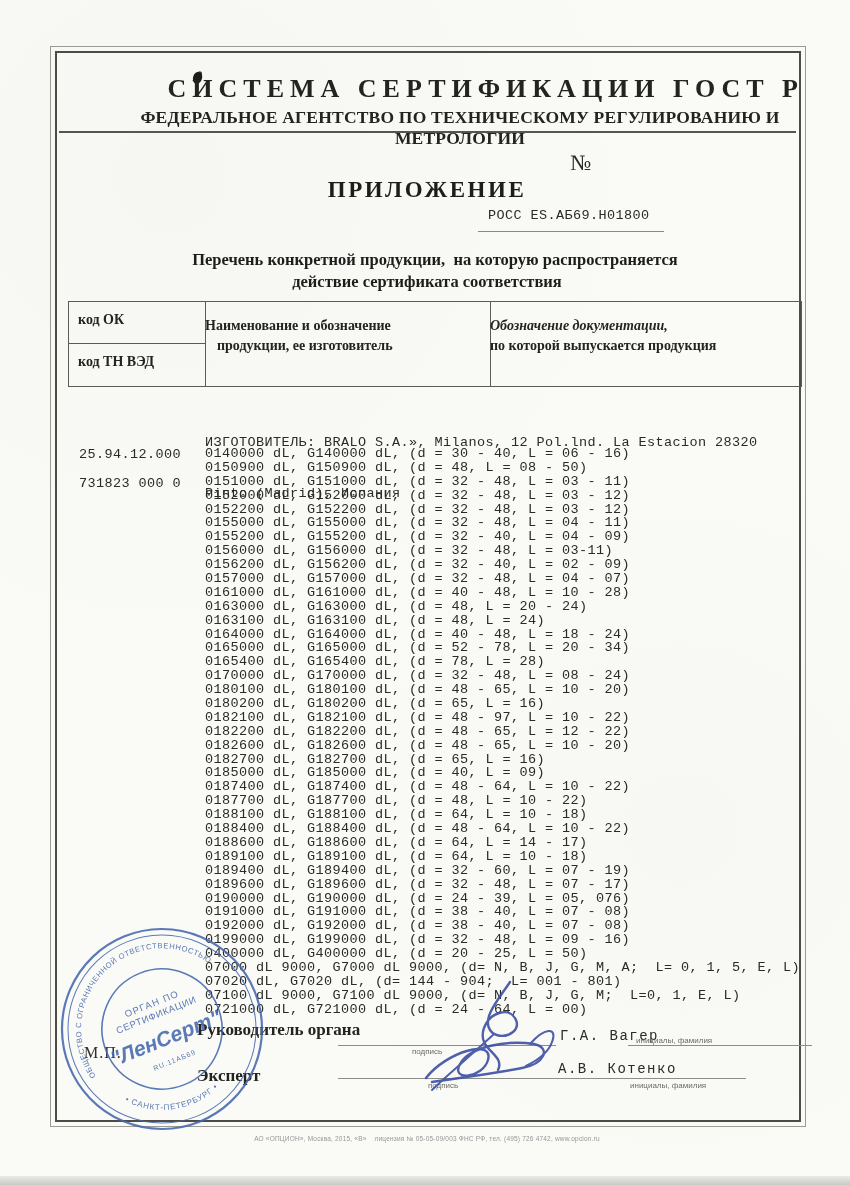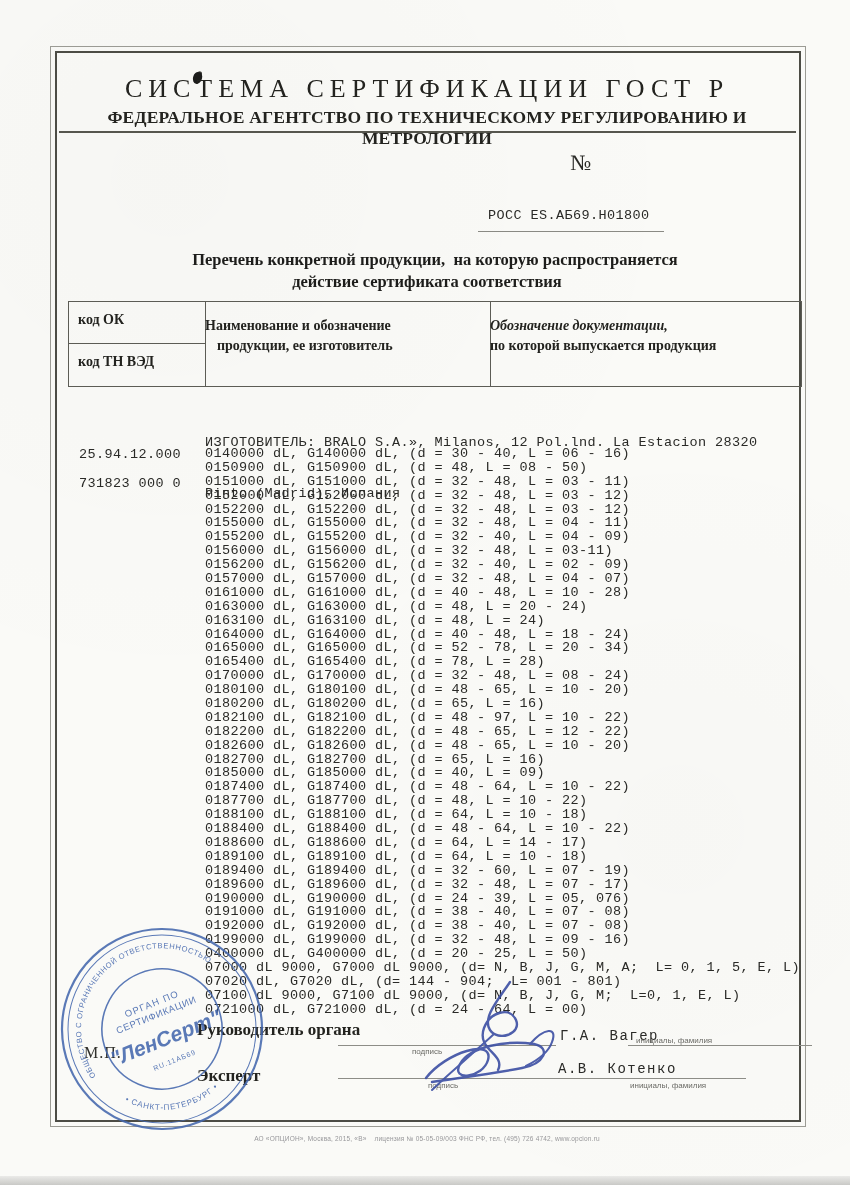--- a/index.html
+++ b/index.html
@@ -8,22 +8,22 @@
     background-image:radial-gradient(circle at 20% 15%, rgba(0,0,0,.015), transparent 45%),
                      radial-gradient(circle at 80% 70%, rgba(0,0,0,.012), transparent 40%);
     font-family:"Liberation Serif", serif;color:#1d1d1b;}
   .abs{position:absolute;}
   
   .frame-outer{left:50px;top:46px;width:754px;height:1079px;border:1px solid #9b9b94;}
   .frame-inner{left:55px;top:51px;width:742px;height:1067px;border:2px solid #4c4c45;}
   .header-divider{left:59px;top:131px;width:737px;border-top:2px solid #56564e;}
   
   .center-over-frame{left:50px;width:754px;text-align:center;}
-  .system-title{top:74px;font-size:26px;font-weight:normal;letter-spacing:6px;color:#23231f;}
-  .agency-title{top:107px;font-size:17.5px;font-weight:bold;letter-spacing:.2px;color:#23231f;}
+  .system-title{top:74px;font-size:26px;font-weight:bold;letter-spacing:6px;color:#23231f;text-align:right;}
+  .agency-title{top:107px;font-size:17.5px;font-weight:bold;letter-spacing:.2px;color:#23231f;padding-left:33px;}
   
   .num-prefix{left:570px;top:150px;font-size:22px;color:#2a2a26;}
   .num-value{left:602px;top:145px;font-family:"Liberation Mono", monospace;font-size:27px;
     letter-spacing:3.5px;color:#d43039;}
   .doc-title{top:177px;font-size:23px;font-weight:bold;letter-spacing:2.5px;}
   .cert-label{left:250px;top:218px;font-size:17px;font-weight:bold;}
   .cert-value{left:488px;top:208px;font-family:"Liberation Mono", monospace;font-size:13.5px;
     letter-spacing:.5px;color:#2b2b28;white-space:pre;}
   .cert-underline{left:478px;top:231px;width:186px;border-top:1px solid #8a8a84;}
   .purpose1{top:250px;font-size:16.5px;font-weight:bold;white-space:pre;padding-left:8px;}
@@ -86,20 +86,21 @@
   <div class="abs frame-outer"></div>
   <div class="abs frame-inner"></div>
   <div class="abs ink-blot"></div>
 
   <div class="abs center-over-frame system-title">СИСТЕМА СЕРТИФИКАЦИИ ГОСТ Р</div>
   <div class="abs center-over-frame agency-title">ФЕДЕРАЛЬНОЕ АГЕНТСТВО ПО ТЕХНИЧЕСКОМУ РЕГУЛИРОВАНИЮ И МЕТРОЛОГИИ</div>
   <div class="abs header-divider"></div>
 
   <div class="abs num-prefix">№</div>
 
+  <div class="abs center-over-frame doc-title">ПРИЛОЖЕНИЕ</div>
 
   <div class="abs cert-value mono">РОСС ES.АБ69.Н01800</div>
   <div class="abs cert-underline"></div>
 
   <div class="abs center-over-frame purpose1">Перечень конкретной продукции,  на которую распространяется</div>
   <div class="abs center-over-frame purpose2">действие сертификата соответствия</div>
 
   <div class="abs tbl"></div>
   <div class="abs tbl-v1"></div>
   <div class="abs tbl-v2"></div>

